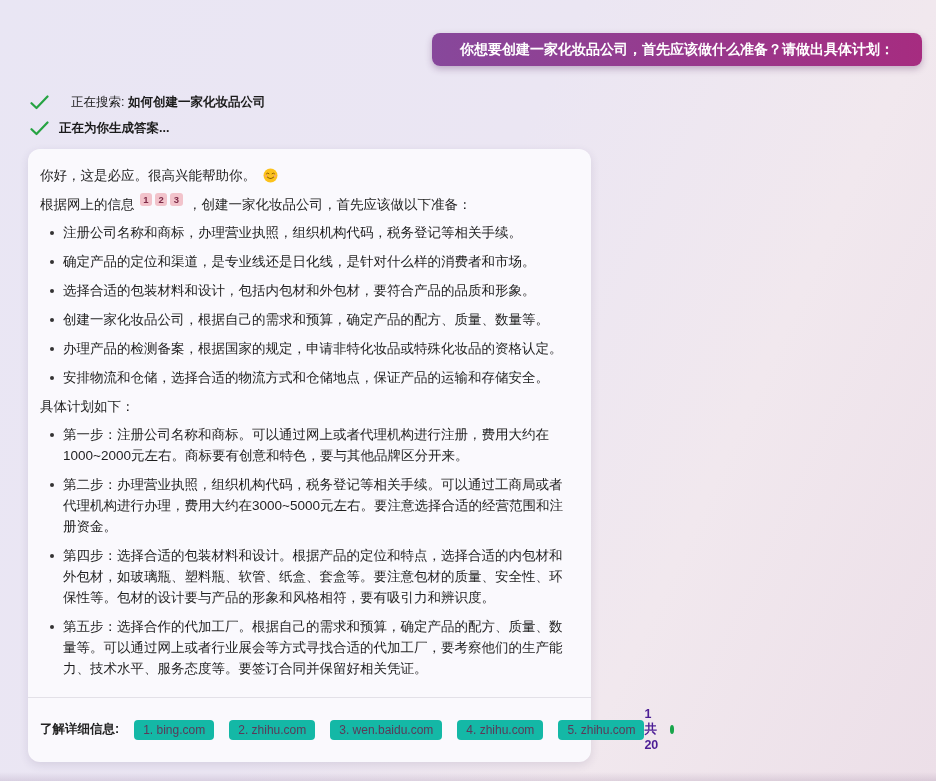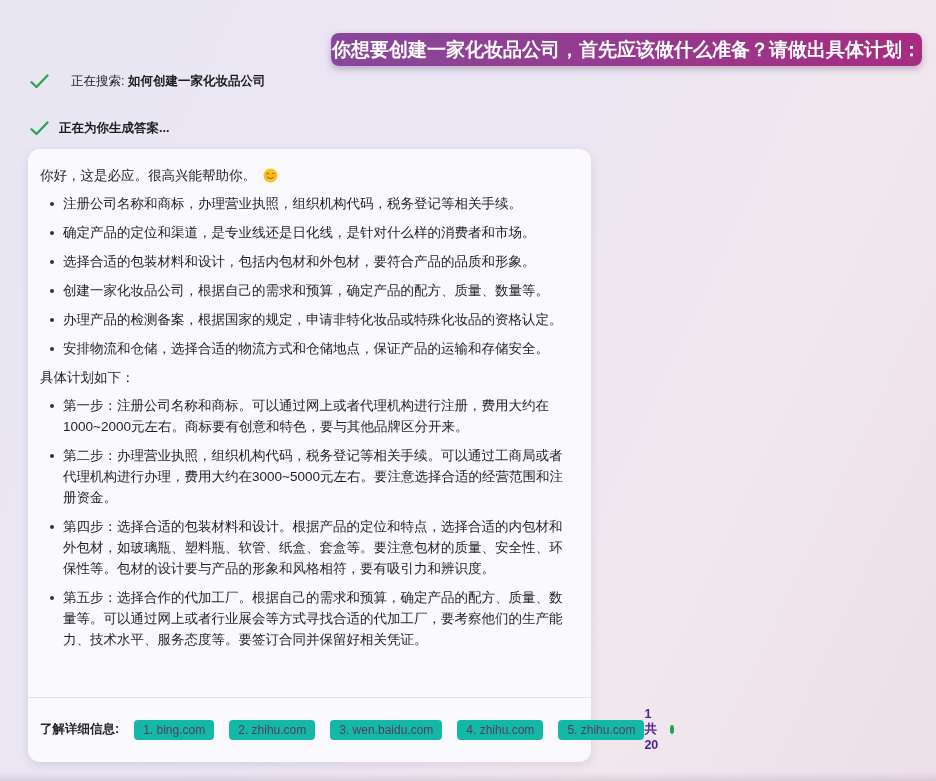--- a/index.html
+++ b/index.html
@@ -13,30 +13,30 @@
   }
   .bottom-band{
     position:absolute;left:0;right:0;bottom:0;height:9px;
     background:linear-gradient(to bottom,rgba(120,90,130,0),rgba(120,90,130,0.16));
   }
   
   .user-row{ position:absolute; top:33px; right:14px; }
   .user-bubble{
     display:inline-block;
     background:linear-gradient(90deg,#87489b,#a62c80);
-    color:#fff; font-weight:bold; font-size:19px; line-height:17px;
-    padding:8px 1px; border-radius:8px;
+    color:#fff; font-weight:bold; font-size:14px; line-height:17px;
+    padding:8px 28px; border-radius:8px;
     box-shadow:0 3px 7px rgba(80,30,90,.30);
   }
   
   .status-row{
     position:absolute; left:30px; display:flex; align-items:center; gap:10px;
     font-size:12.5px; color:#1b1b1b;
   }
-  .status-row.first{ top:73px;gap:22px; }
+  .status-row.first{ top:94px;gap:22px; }
   .status-row.second{ top:120px; }
   .check-icon{ display:inline-flex; }
   .bold{ font-weight:bold; }
   
   .answer-card{
     position:absolute; left:28px; top:149px; width:563px; height:613px;
     background:#faf9fd; border-radius:12px;
     box-shadow:0 3px 10px rgba(60,40,90,.12);
     display:flex; flex-direction:column;
   }
@@ -115,20 +115,25 @@
       <svg class="emoji-svg" width="15" height="15" viewBox="0 0 20 20" title="😊">
         <circle cx="10" cy="10" r="9.3" fill="#fcc21b"></circle>
         <path d="M4.6 7.6 Q6.3 5.6 8 7.6" stroke="#8a5a00" stroke-width="1.3" fill="none" stroke-linecap="round"></path>
         <path d="M12 7.6 Q13.7 5.6 15.4 7.6" stroke="#8a5a00" stroke-width="1.3" fill="none" stroke-linecap="round"></path>
         <path d="M5.8 12 Q10 16.2 14.2 12" stroke="#8a5a00" stroke-width="1.4" fill="none" stroke-linecap="round"></path>
         <circle cx="4.1" cy="10.6" r="1.5" fill="#f79c8e" opacity="0.8"></circle>
         <circle cx="15.9" cy="10.6" r="1.5" fill="#f79c8e" opacity="0.8"></circle>
       </svg>
     </p>
 
+    <p class="para">
+      <span>根据网上的信息</span>
+      <span><span class="cite">1</span><span class="cite">2</span><span class="cite">3</span></span>
+      <span>，创建一家化妆品公司，首先应该做以下准备：</span>
+    </p>
 
     <div class="bullets">
 
         <div class="bullet-row">
           <span class="dot"></span>
           <span class="bullet-text">注册公司名称和商标，办理营业执照，组织机构代码，税务登记等相关手续。</span>
         </div>
 
         <div class="bullet-row">
           <span class="dot"></span>

